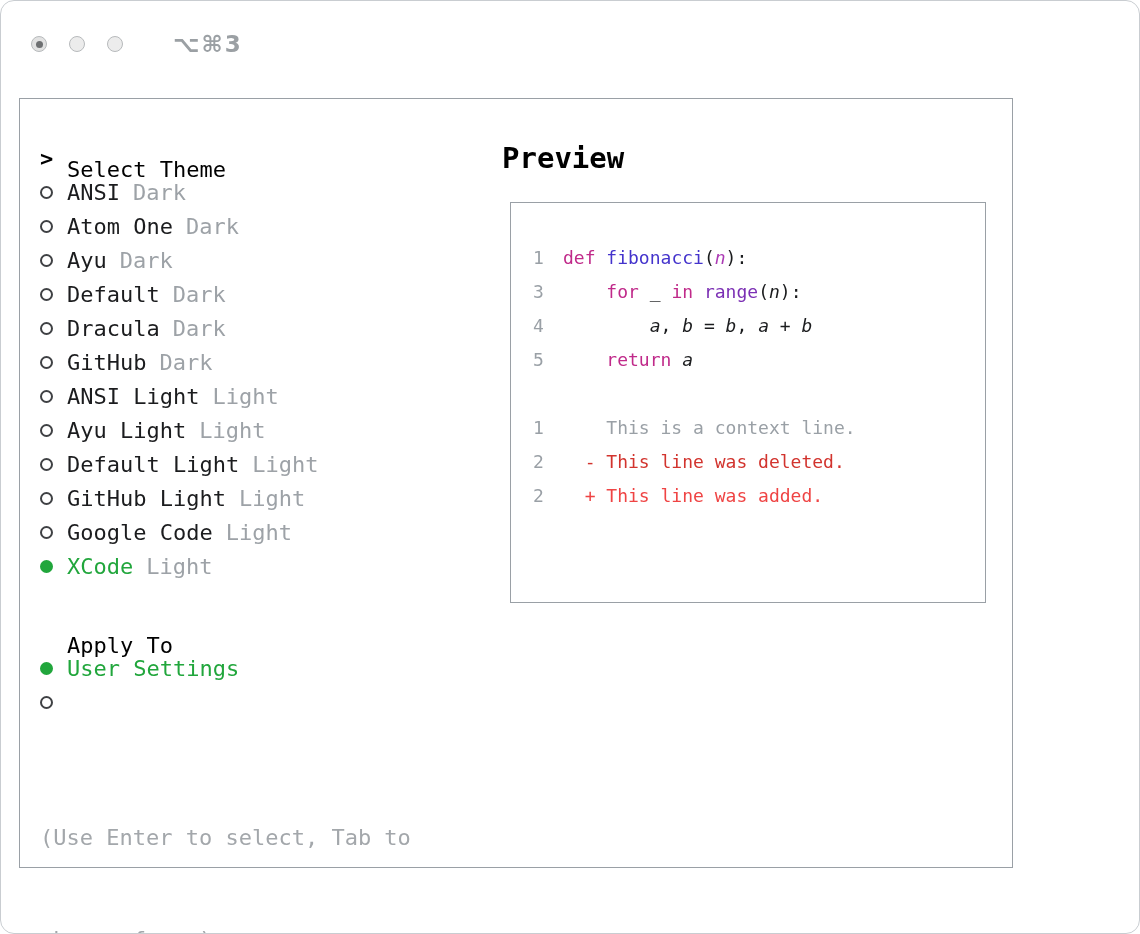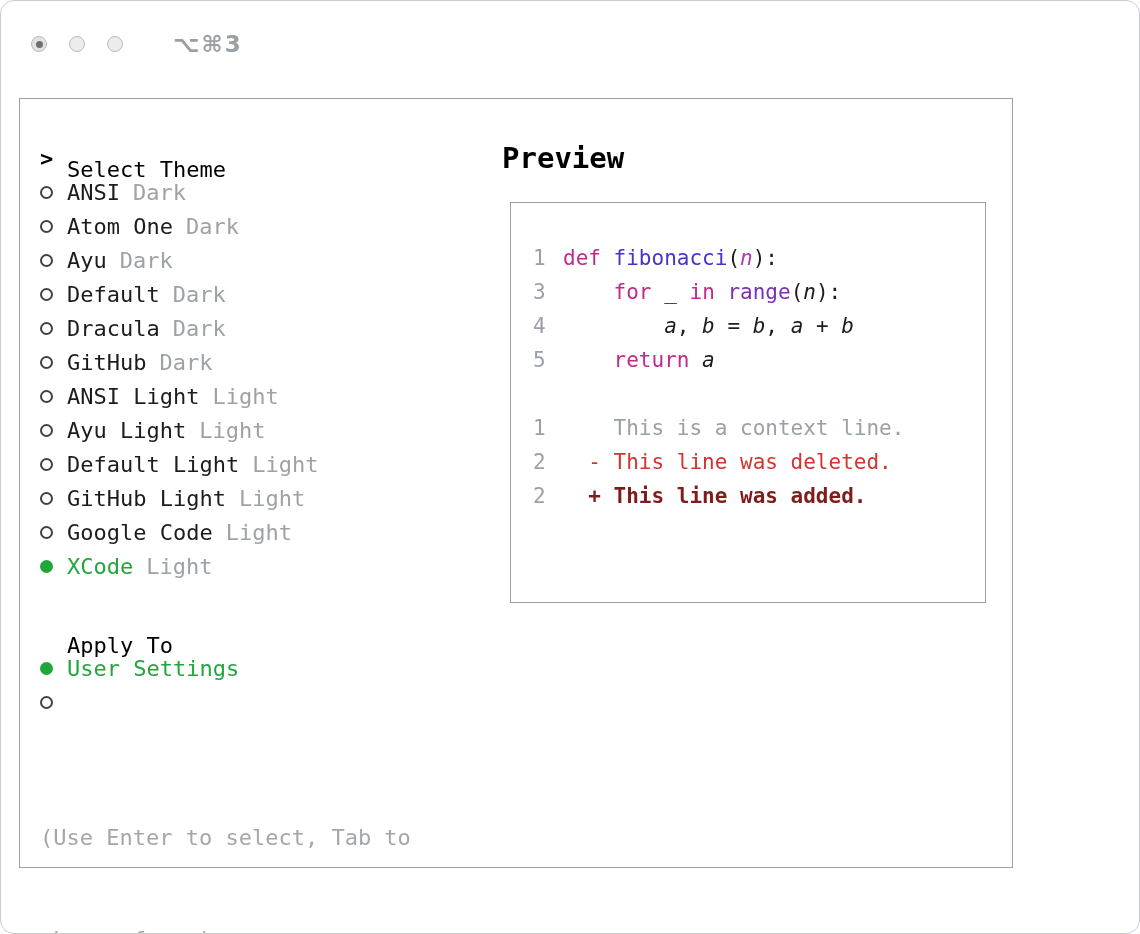--- a/index.html
+++ b/index.html
@@ -56,32 +56,32 @@
   
   .preview-title {
     position:absolute; left:482px; top:42px; height:34px; line-height:34px;
     font-weight:bold; font-size:29px; color:#000;
   }
   .preview-box {
     position:absolute; left:490px; top:103px; width:476px; height:401px;
     border:1.5px solid #9aa0a6; background:#ffffff;
     padding:38px 0 0 22px; overflow:hidden;
   }
-  .code-line { height:34px; line-height:34px; font-size:21px; white-space:pre; }
+  .code-line { height:34px; line-height:34px; font-size:18px; white-space:pre; }
   .blank-line { height:34px; }
   .ln { display:inline-block; width:30px; color:#9aa0a6; }
   .kw   { color:#c02a8a; }
   .fn   { color:#4433cc; }
   .num  { color:#1c2dcf; }
   .call { color:#7b2fb4; }
   .var  { font-style:italic; color:#1b1c1e; }
   .param{ font-style:italic; color:#ac3bb5; }
   .ctx  { color:#9aa0a6; }
   .del  { color:#d2342e; }
-  .add  { color:#7f1d1d;font-weight:bold; }
+  .add  { color:#ef4444; }
 </style>
 </head>
 <body>
 
 <div class="window">
 
   <div class="titlebar">
     <span class="light first"></span>
     <span class="light"></span>
     <span class="light"></span>

